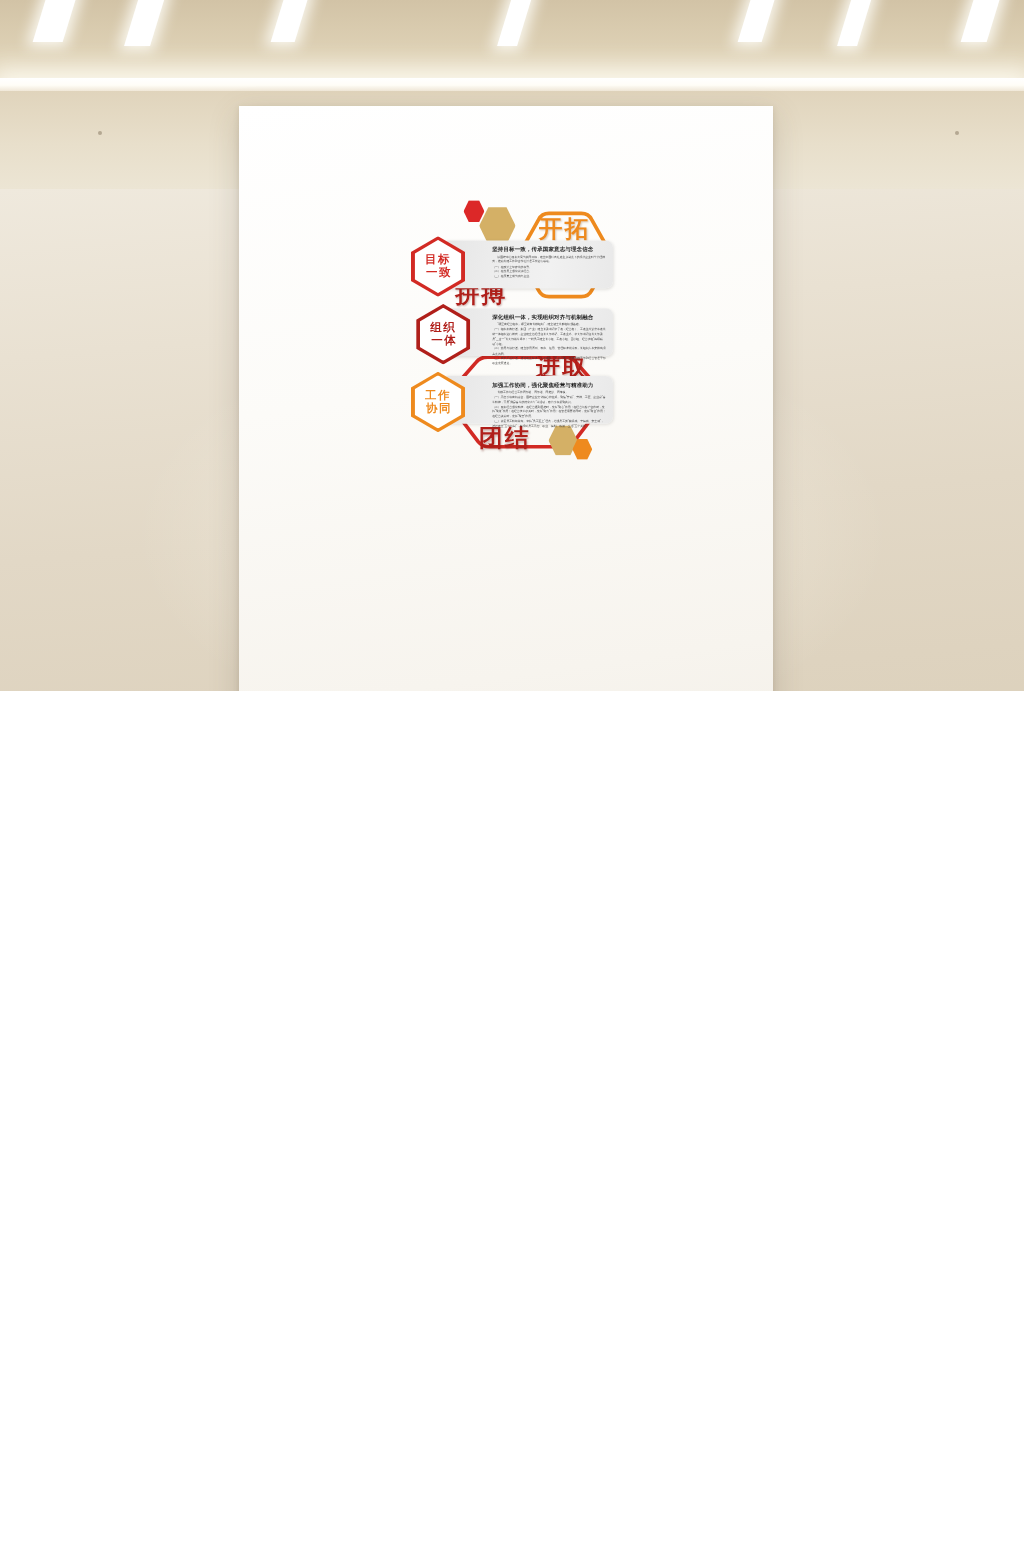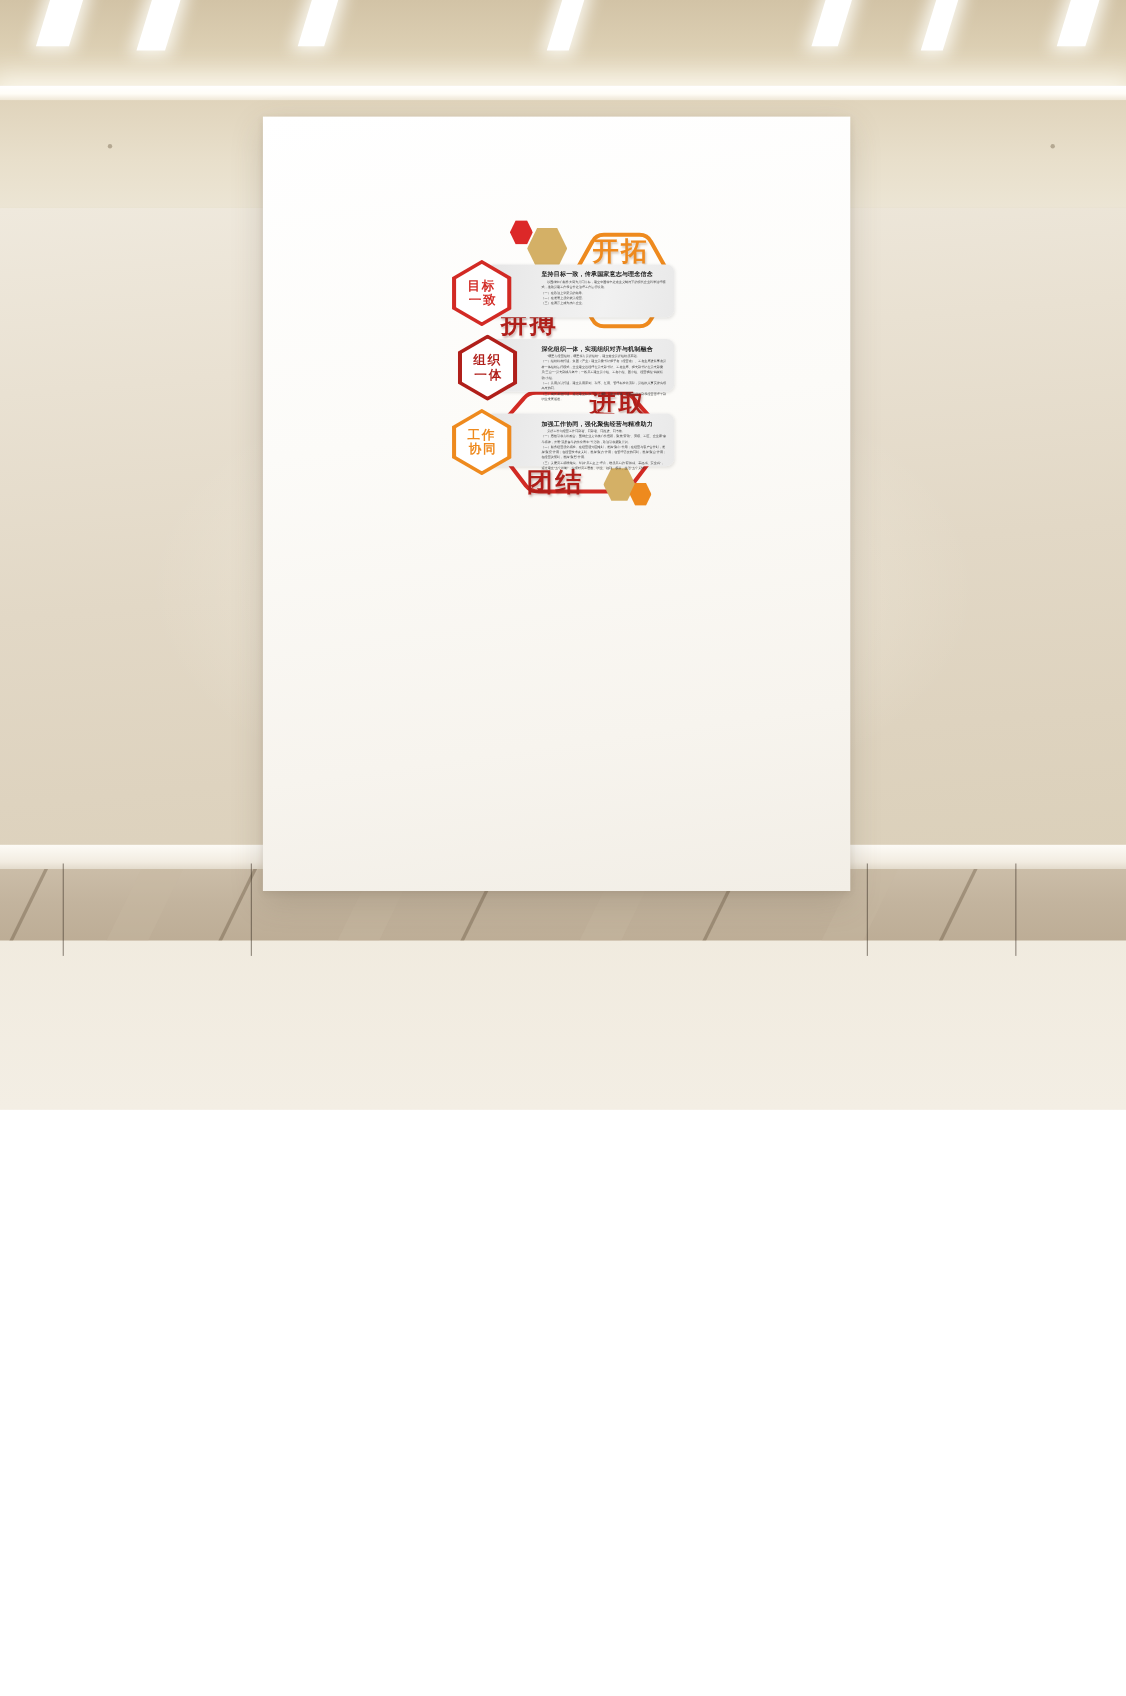--- a/index.html
+++ b/index.html
@@ -1,20 +1,20 @@
 <!DOCTYPE html>
 <html><head>
 <meta charset="utf-8">
 <style>
   * { margin:0; padding:0; box-sizing:border-box; }
   html,body { width:1024px; height:1542px; background:#ffffff;
     font-family:"Liberation Sans","DejaVu Sans",sans-serif; }
 
   
-  .scene { position:relative; width:1024px; height:1009px; overflow:hidden;
+  .scene { position:relative; width:1024px; height:691px; overflow:hidden;
     background:linear-gradient(180deg,#cbbda4 0%,#d9cdb6 18%,#e3dac6 40%,#ece5d6 60%,#efe9dc 75%,#f3eee4 100%); }
 
   .ceiling { position:absolute; left:0; top:0; width:1024px; height:78px;
     background:linear-gradient(180deg,#d2c3a6 0%,#ddd0b4 60%,#e4d9c0 100%); overflow:hidden; }
   .ceil-light { position:absolute; top:-6px; width:30px; height:48px; background:#ffffff;
     transform:skewX(-17deg); box-shadow:0 0 14px 5px rgba(255,255,250,.85); }
   .ceil-light.tall { height:52px; }
 
   .light-strip { position:absolute; left:0; top:78px; width:1024px; height:13px;
     background:linear-gradient(180deg,#ffffff 0%,#fffdf7 55%,#f0e8d8 100%);

